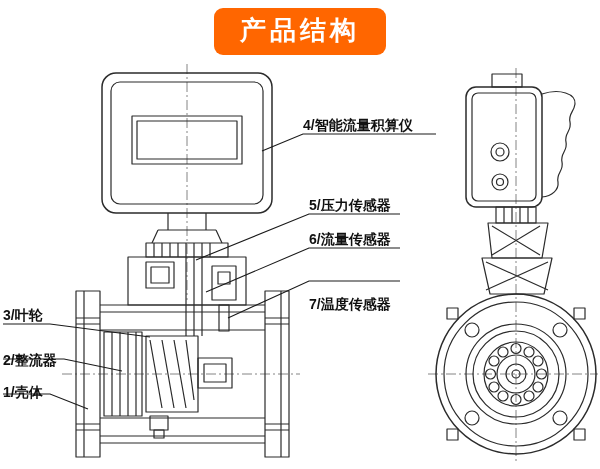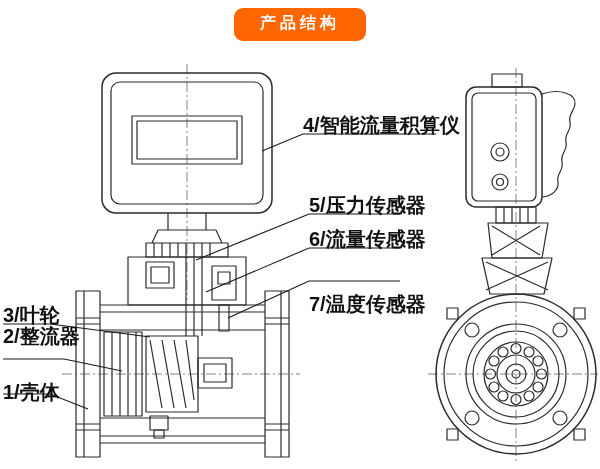--- a/index.html
+++ b/index.html
@@ -20,31 +20,31 @@
     left: 0;
     top: 0;
   }
   .banner {
     position: absolute;
     left: 50%;
     top: 8px;
     transform: translateX(-50%);
     background: #ff6600;
     color: #ffffff;
-    font-size: 16px;
+    font-size: 26px;
     font-weight: bold;
     letter-spacing: 4px;
     padding: 5px 26px 7px 26px;
     border-radius: 9px;
     white-space: nowrap;
     z-index: 3;
   }
   .label {
     position: absolute;
-    font-size: 20px;
+    font-size: 14px;
     font-weight: bold;
     color: #111111;
     white-space: nowrap;
     z-index: 2;
     line-height: 16px;
   }
 </style>
 </head>
 <body>
 
@@ -206,16 +206,16 @@
       <path d="M3,359 L64,359 L122,371"></path>
       <path d="M3,394 L50,394 L88,409"></path>
     </g>
   </svg>
 
   <div class="label" style="left:303px; top:117px;">4/智能流量积算仪</div>
   <div class="label" style="left:309px; top:197px;">5/压力传感器</div>
   <div class="label" style="left:309px; top:231px;">6/流量传感器</div>
   <div class="label" style="left:309px; top:264px;margin-top:32px;">7/温度传感器</div>
   <div class="label" style="left:3px; top:307px;text-align:right;">3/叶轮</div>
-  <div class="label" style="left:3px; top:328px;">2/整流器</div>
+  <div class="label" style="left:3px; top:352px;">2/整流器</div>
   <div class="label" style="left:3px; top:384px;">1/壳体</div>
 
 </div>
 
 </body></html>

